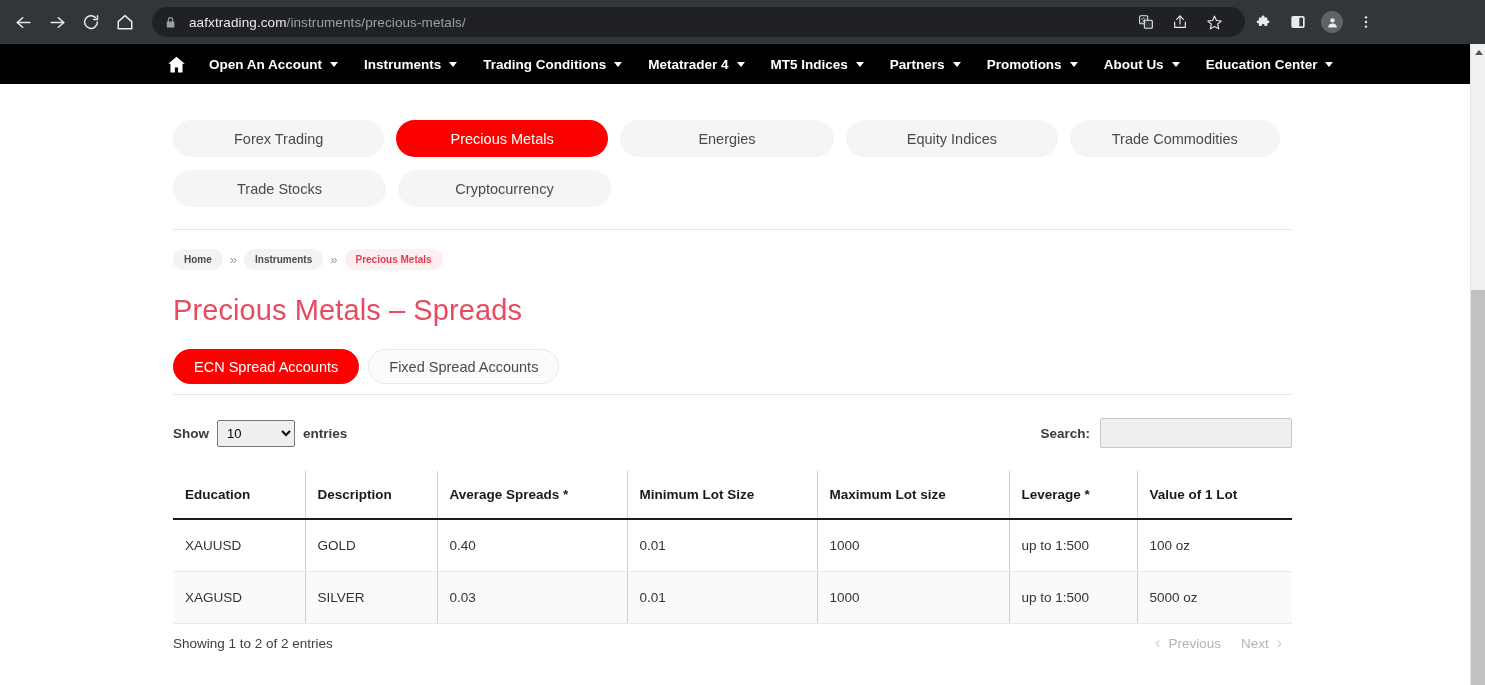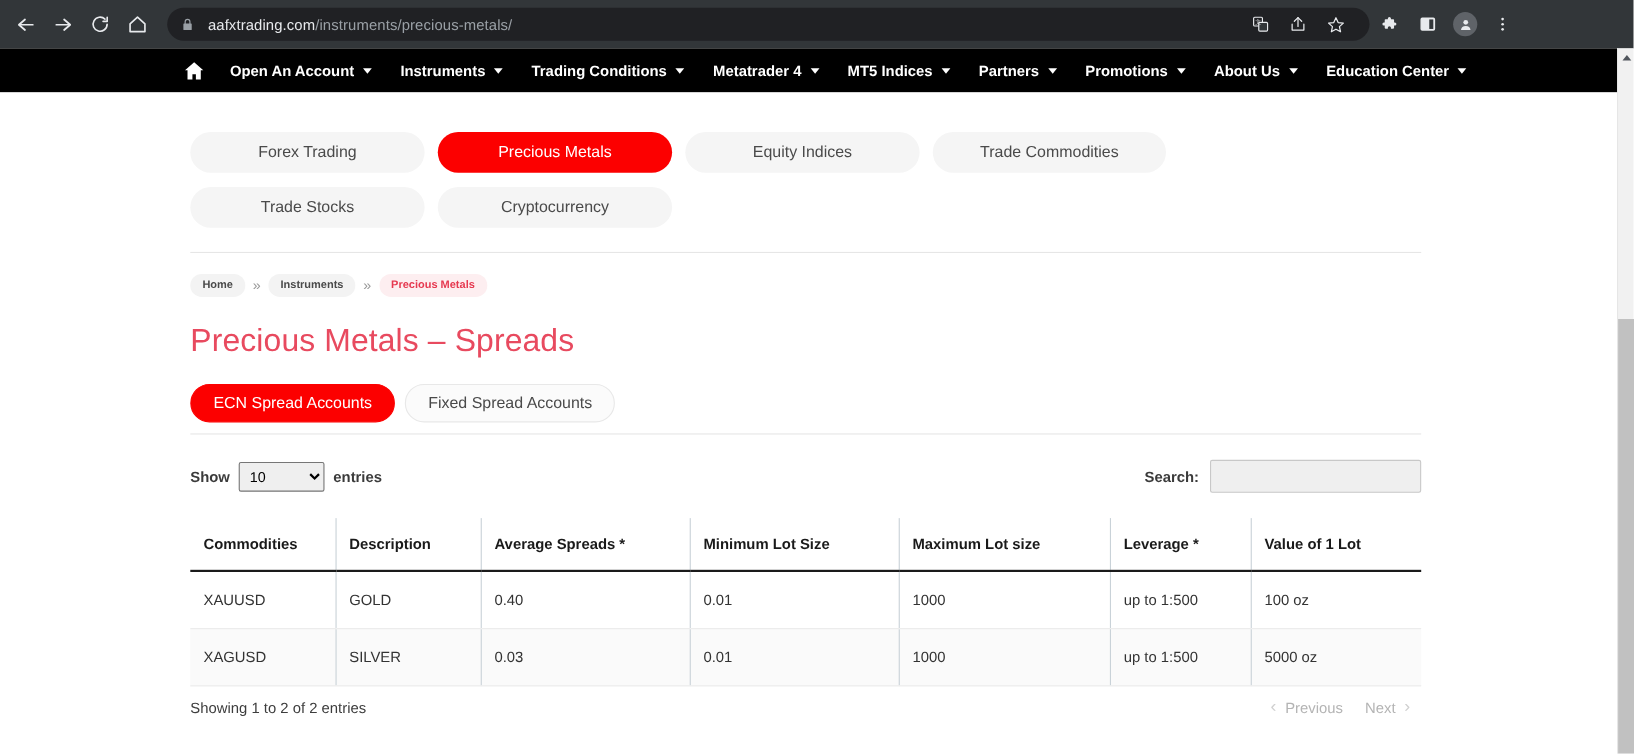--- a/index.html
+++ b/index.html
@@ -434,20 +434,21 @@
   </div>
 </div>
 
 <div class="page">
   <div class="content">
 
     <div class="pill-rows">
       <div class="pill-row">
         <div class="pill pw-1">Forex Trading</div>
         <div class="pill pw-2 active">Precious Metals</div>
+        <div class="pill pw-3">Energies</div>
         <div class="pill pw-4">Equity Indices</div>
         <div class="pill pw-5">Trade Commodities</div>
       </div>
       <div class="pill-row">
         <div class="pill pw-1">Trade Stocks</div>
         <div class="pill pw-2">Cryptocurrency</div>
       </div>
     </div>
 
     <div class="divider"></div>
@@ -480,21 +481,21 @@
       </div>
       <div class="search-ctl">
         <span class="search-label">Search:</span>
         <input class="search-input" type="text" value="" style="">
       </div>
     </div>
 
     <table class="spreads">
       <thead>
         <tr>
-          <th class="col-1">Commodities</th>
+          <th class="col-1">Education</th>
           <th class="col-2">Description</th>
           <th class="col-3">Average Spreads *</th>
           <th class="col-4">Minimum Lot Size</th>
           <th class="col-5">Maximum Lot size</th>
           <th class="col-6">Leverage *</th>
           <th class="col-7">Value of 1 Lot</th>
         </tr>
       </thead>
       <tbody>
         <tr>

